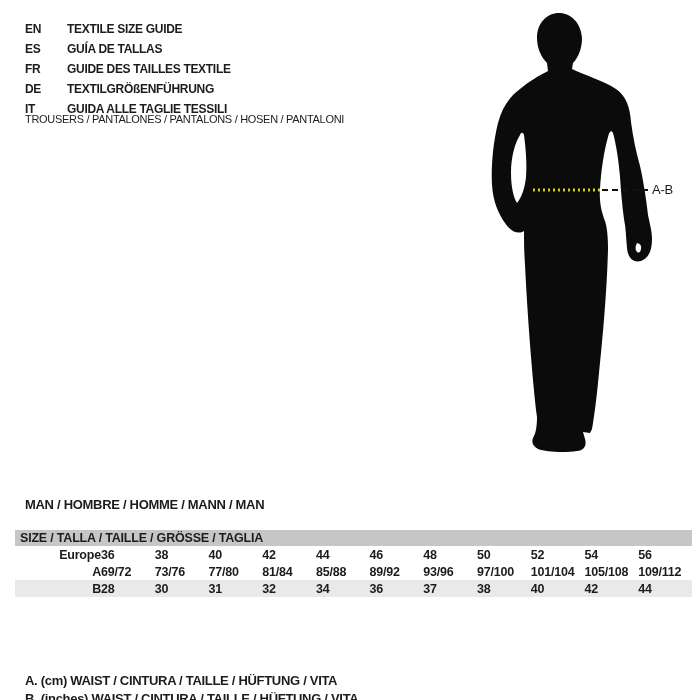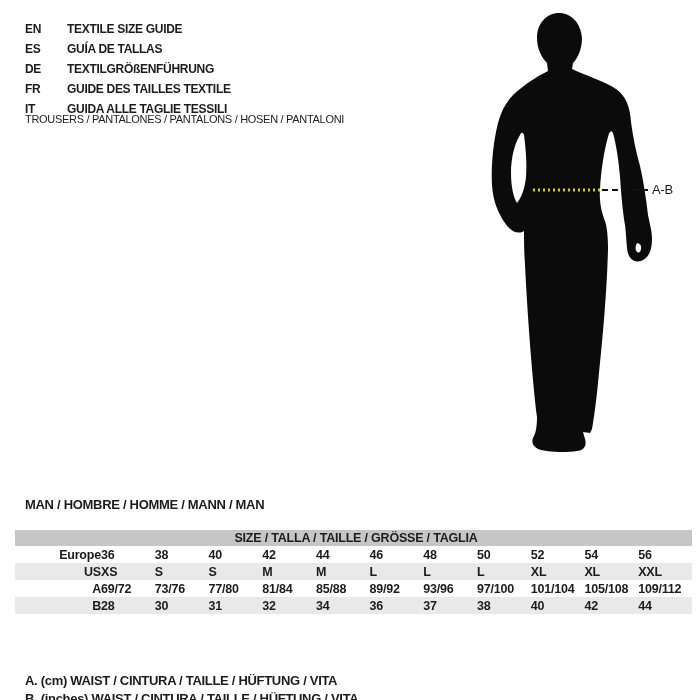--- a/index.html
+++ b/index.html
@@ -14,21 +14,21 @@
   .category-title{position:absolute;left:25px;top:113px;font-size:11px;font-weight:400;letter-spacing:-0.3px;white-space:nowrap;}
 
   
   .figure-svg{position:absolute;left:480px;top:5px;}
   .ab-label{position:absolute;left:652px;top:182px;font-size:13px;font-weight:400;letter-spacing:-0.2px;}
 
   .section-title{position:absolute;left:25px;top:497px;font-size:13px;font-weight:700;letter-spacing:-0.3px;white-space:nowrap;}
 
   
   .size-table{position:absolute;left:15px;top:530px;width:677px;border-collapse:collapse;table-layout:fixed;font-weight:700;letter-spacing:-0.2px;}
-  .size-table th{background:#c6c6c6;font-size:12.5px;text-align:center;padding:0 0 0 5px;height:16px;font-weight:700;}
+  .size-table th{background:#c6c6c6;font-size:12.5px;text-align:left;padding:0 0 0 5px;height:16px;font-weight:700;}
   .size-table td{font-size:12.5px;text-align:left;height:17px;padding:0;white-space:nowrap;}
   .size-table td.lbl{text-align:right;padding-left:5px;}
   .size-table tr.stripe td{background:#e9e9e9;}
 
   .legend{position:absolute;left:25px;top:672px;font-size:13px;font-weight:700;letter-spacing:-0.3px;line-height:18px;white-space:nowrap;}
 </style>
 </head>
 <body>
 
 <div class="stage">
@@ -36,26 +36,26 @@
   <div class="lang-block">
     <div class="lang-row">
       <span class="lang-code">EN</span>
       <span class="lang-label">TEXTILE SIZE GUIDE</span>
     </div>
     <div class="lang-row">
       <span class="lang-code">ES</span>
       <span class="lang-label">GUÍA DE TALLAS</span>
     </div>
     <div class="lang-row">
+      <span class="lang-code">FR</span>
+      <span class="lang-label">GUIDE DES TAILLES TEXTILE</span>
+    </div>
+    <div class="lang-row">
       <span class="lang-code">DE</span>
       <span class="lang-label">TEXTILGRÖßENFÜHRUNG</span>
-    </div>
-    <div class="lang-row">
-      <span class="lang-code">FR</span>
-      <span class="lang-label">GUIDE DES TAILLES TEXTILE</span>
     </div>
     <div class="lang-row">
       <span class="lang-code">IT</span>
       <span class="lang-label">GUIDA ALLE TAGLIE TESSILI</span>
     </div>
   </div>
 
   <div class="category-title">TROUSERS / PANTALONES / PANTALONS / HOSEN / PANTALONI</div>
 
   <svg class="figure-svg" width="220" height="455" viewBox="0 0 220 455" xmlns="http://www.w3.org/2000/svg">
@@ -136,34 +136,20 @@
         <td>40</td>
         <td>42</td>
         <td>44</td>
         <td>46</td>
         <td>48</td>
         <td>50</td>
         <td>52</td>
         <td>54</td>
         <td>56</td>
       </tr>
-      <tr class="stripe">
-        <td class="lbl">US</td>
-        <td>XS</td>
-        <td>S</td>
-        <td>S</td>
-        <td>M</td>
-        <td>M</td>
-        <td>L</td>
-        <td>L</td>
-        <td>L</td>
-        <td>XL</td>
-        <td>XL</td>
-        <td>XXL</td>
-      </tr>
       <tr>
         <td class="lbl">A</td>
         <td>69/72</td>
         <td>73/76</td>
         <td>77/80</td>
         <td>81/84</td>
         <td>85/88</td>
         <td>89/92</td>
         <td>93/96</td>
         <td>97/100</td>

